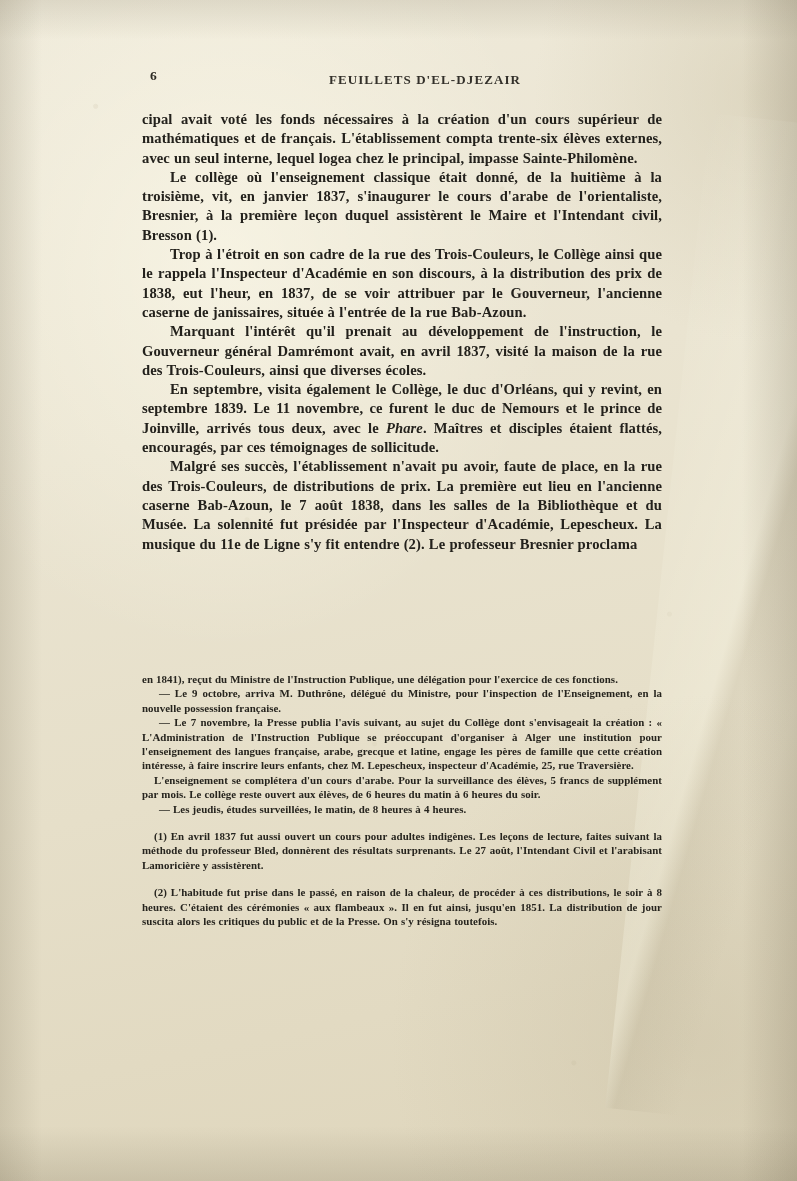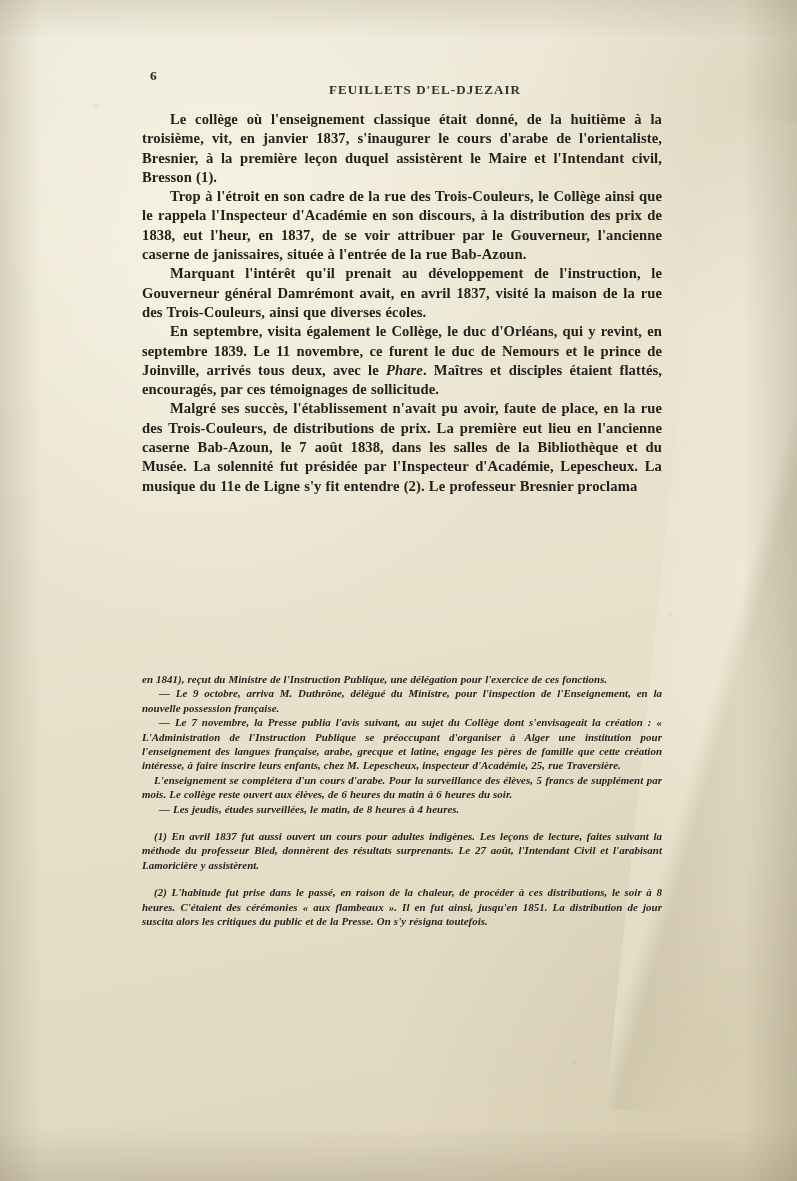--- a/index.html
+++ b/index.html
@@ -79,21 +79,21 @@
     top: 6px;
     font-size: 13.5px;
     font-weight: bold;
     color: #2c2a23;
     letter-spacing: .3px;
   }
   .runtitle {
     position: absolute;
     left: 0;
     right: 0;
-    top: 20px;
+    top: 10px;
     text-align: center;
     font-size: 13px;
     font-weight: bold;
     letter-spacing: 1.1px;
     color: #33302a;
     padding-left: 46px;
   }
 
   
   .body {
@@ -128,39 +128,40 @@
     font-weight: bold;
     letter-spacing: .05px;
     word-spacing: .3px;
   }
   .notes p {
     margin: 0;
     text-indent: 0;
   }
   .notes p.dash { text-indent: 17px; }
   .notes p.ind  { text-indent: 12px; }
-  .notes .note-group { margin-top: 13px; font-style: italic; }
+  .notes .note-group { margin-top: 13px; }
 </style>
 </head>
 <body>
 
 <div class="page">
 
   <div class="grain"></div>
   <div class="crease"></div>
   <div class="edge-shade"></div>
 
   <div class="content">
 
     <div class="runhead">
       <div class="folio">6</div>
       <div class="runtitle">FEUILLETS  D'EL-DJEZAIR</div>
     </div>
 
     <div class="body">
+      <p class="noindent">cipal avait voté les fonds nécessaires à la création d'un cours supérieur de mathématiques et de français. L'établissement compta trente-six élèves externes, avec un seul interne, lequel logea chez le principal, impasse Sainte-Philomène.</p>
       <p>Le collège où l'enseignement classique était donné, de la huitième à la troisième, vit, en janvier 1837, s'inaugurer le cours d'arabe de l'orientaliste, Bresnier, à la première leçon duquel assistèrent le Maire et l'Intendant civil, Bresson (1).</p>
       <p>Trop à l'étroit en son cadre de la rue des Trois-Couleurs, le Collège ainsi que le rappela l'Inspecteur d'Académie en son discours, à la distribution des prix de 1838, eut l'heur, en 1837, de se voir attribuer par le Gouverneur, l'ancienne caserne de janissaires, située à l'entrée de la rue Bab-Azoun.</p>
       <p>Marquant l'intérêt qu'il prenait au développement de l'instruction, le Gouverneur général Damrémont avait, en avril 1837, visité la maison de la rue des Trois-Couleurs, ainsi que diverses écoles.</p>
       <p><span>En septembre, visita également le Collège, le duc d'Orléans, qui y revint, en septembre 1839. Le 11 novembre, ce furent le duc de Nemours et le prince de Joinville, arrivés tous deux, avec le </span><em>Phare</em><span>. Maîtres et disciples étaient flattés, encouragés, par ces témoignages de sollicitude.</span></p>
       <p>Malgré ses succès, l'établissement n'avait pu avoir, faute de place, en la rue des Trois-Couleurs, de distributions de prix. La première eut lieu en l'ancienne caserne Bab-Azoun, le 7 août 1838, dans les salles de la Bibliothèque et du Musée. La solennité fut présidée par l'Inspecteur d'Académie, Lepescheux. La musique du 11e de Ligne s'y fit entendre (2). Le professeur Bresnier proclama</p>
     </div>
 
   </div>
 
   <div class="notes">

